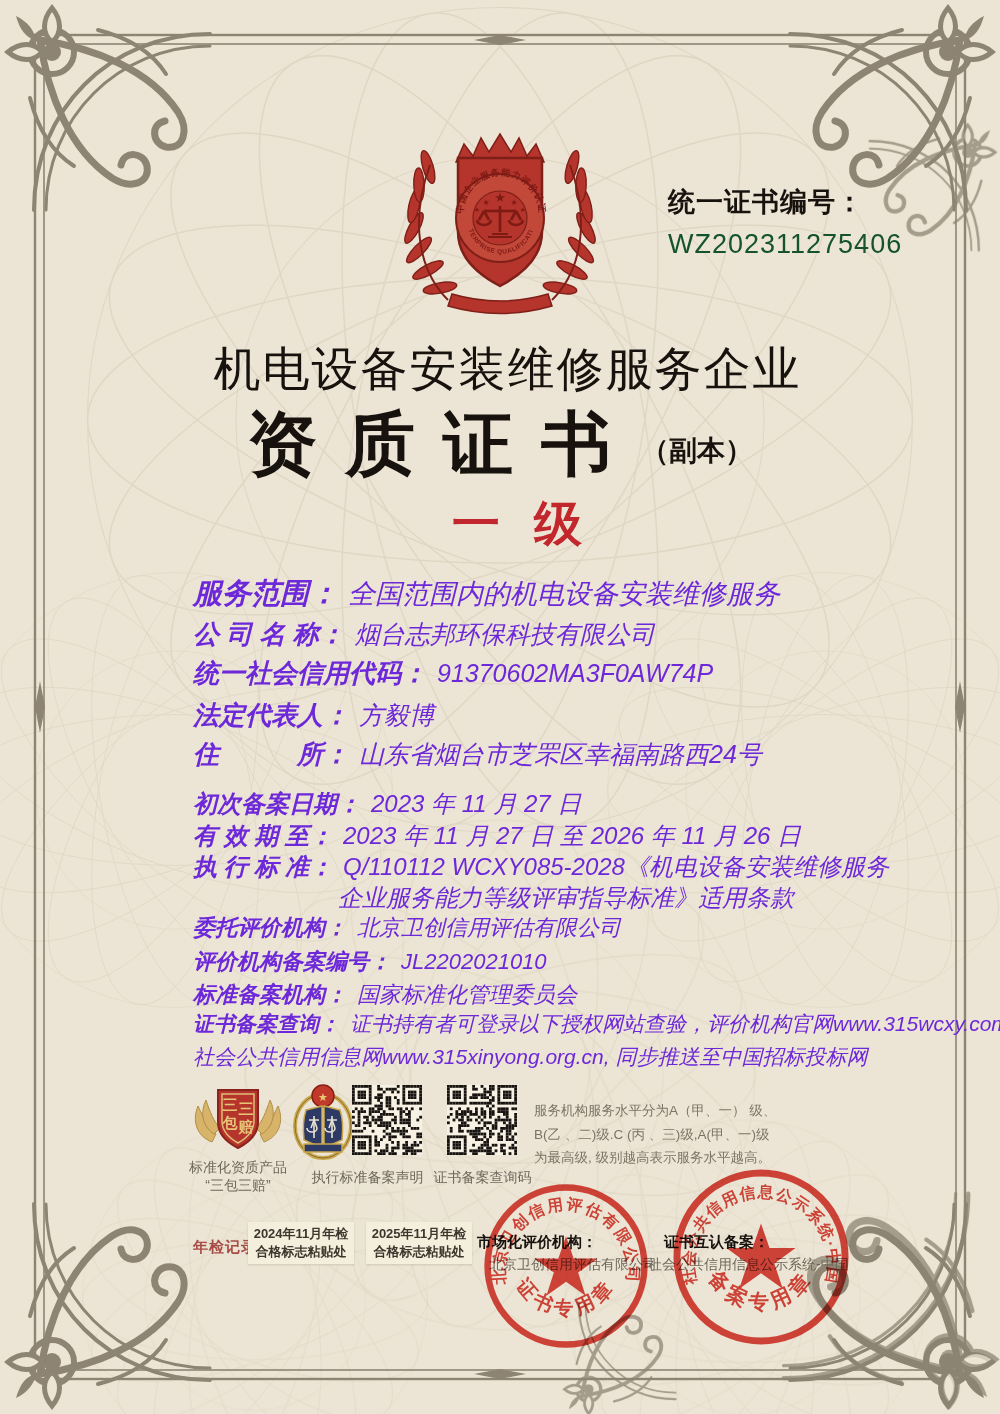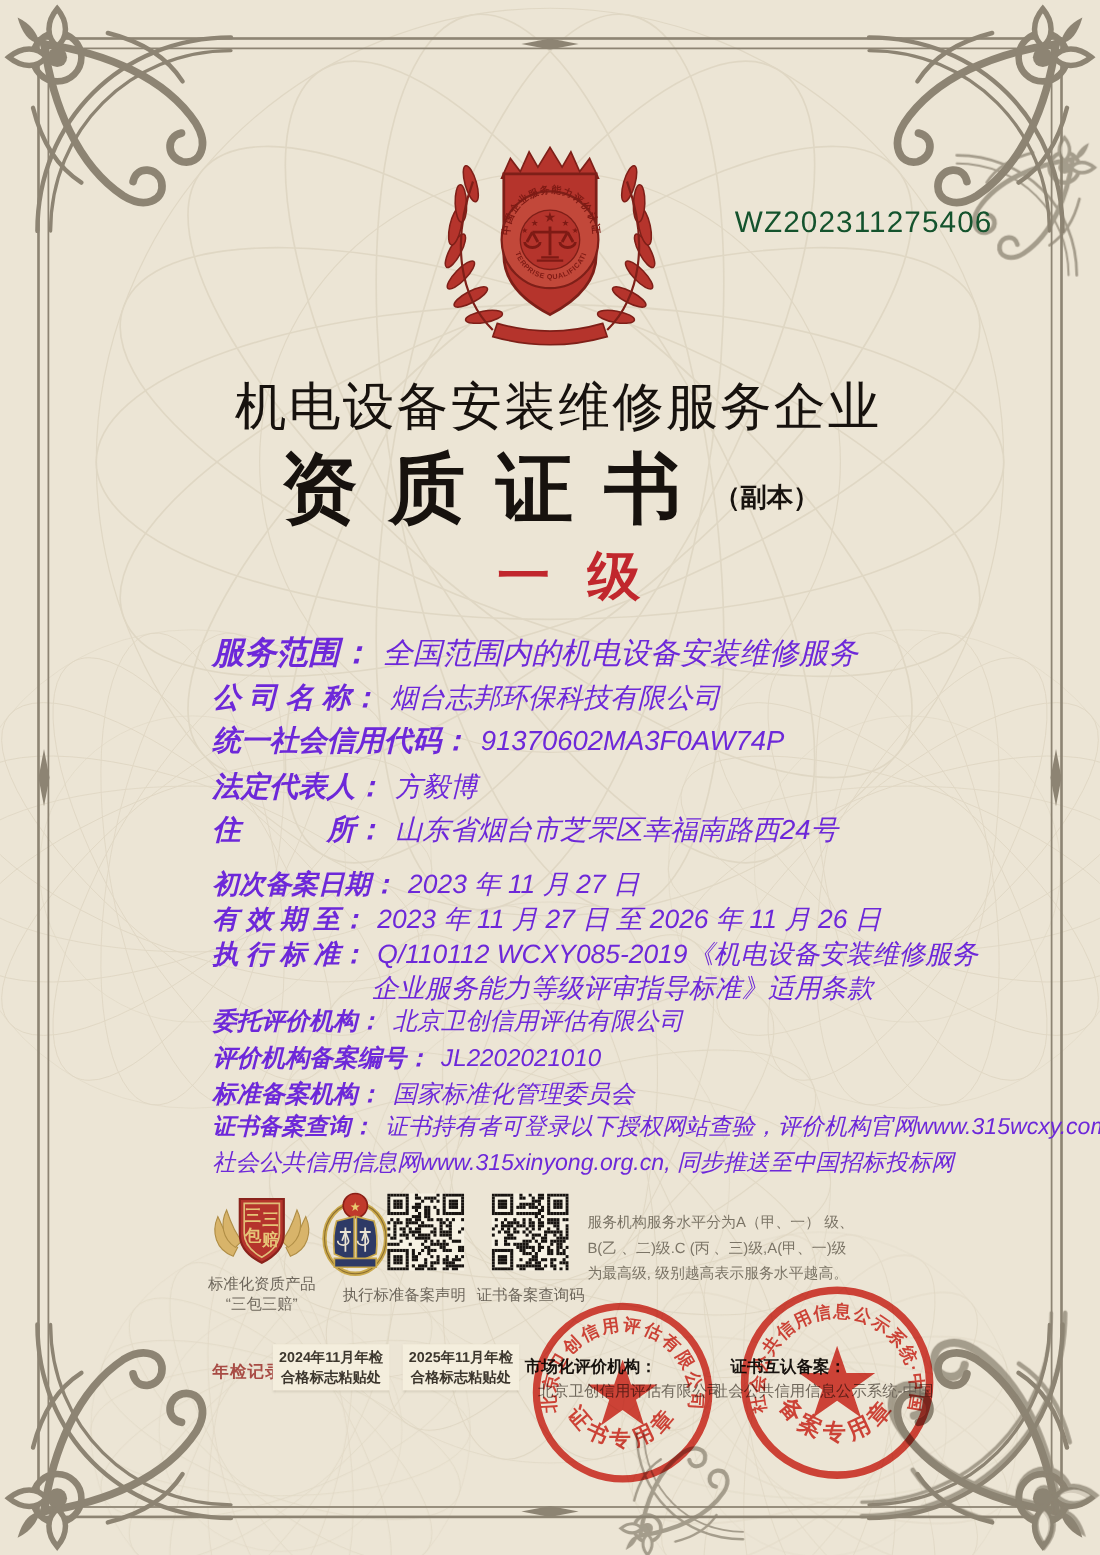--- a/index.html
+++ b/index.html
@@ -11,21 +11,21 @@
   
   .wm{position:absolute;inset:0;pointer-events:none;}
   
   .certno{position:absolute;left:668px;top:182px;line-height:1.55;}
   .certno .lbl{font-size:27px;font-weight:900;color:#17120e;letter-spacing:1px;}
   .certno .val{font-size:27px;color:#14532d;letter-spacing:1px;}
   
   .t1{position:absolute;left:0;right:0;top:338px;text-align:center;font-size:47px;font-weight:400;color:#17120e;letter-spacing:2px;margin-left:15px;}
   .t2row{position:absolute;left:0;right:0;top:398px;text-align:center;white-space:nowrap;}
   .t2{font-size:70px;font-weight:900;color:#17120e;letter-spacing:28px;}
-  .tcopy{font-size:24px;font-weight:700;color:#17120e;position:relative;top:-8px;margin-left:2px;}
+  .tcopy{font-size:28px;font-weight:700;color:#17120e;position:relative;top:-8px;margin-left:2px;}
   .grade{position:absolute;left:0;right:0;top:492px;text-align:center;font-size:48px;font-weight:900;color:#c1272d;letter-spacing:34px;text-indent:34px;padding-left:34px;}
   
   .row{position:absolute;left:193px;white-space:nowrap;color:#6d28d9;font-style:italic;}
   .row .lb{font-weight:900;}
   .row .vl{font-weight:400;}
   .f-xl{font-size:29px;} .f-xl .vl{font-size:27px;}
   .f-lg{font-size:26px;} .f-lg .vl{font-size:25px;}
   .f-md{font-size:24px;} .f-md .vl{font-size:24px;}
   .f-sm{font-size:22px;} .f-sm .vl{font-size:22px;}
   .f-xs{font-size:21px;} .f-xs .vl{font-size:21px;}
@@ -163,37 +163,38 @@
     <g stroke="#7e1a14" stroke-width="2.6" fill="none">
       <line x1="112" y1="96" x2="112" y2="122"></line>
       <line x1="96" y1="101" x2="128" y2="101"></line>
       <path d="M96,101 L91,110 M96,101 L101,110 M89,110 A 7,5 0 0 0 103,110"></path>
       <path d="M128,101 L123,110 M128,101 L133,110 M121,110 A 7,5 0 0 0 135,110"></path>
       <path d="M104,124 L120,124 M100,127 L124,127" stroke-width="2"></path>
     </g>
   </svg>
 
   <div class="certno">
+    <div class="lbl">统一证书编号：</div>
     <div class="val">WZ202311275406</div>
   </div>
 
   <div class="t1">机电设备安装维修服务企业</div>
   <div class="t2row">
     <span class="t2">资质证书</span><span class="tcopy">（副本）</span>
   </div>
   <div class="grade">一级</div>
 
   <div class="row f-xl" style="top:574px;"><span class="lb">服务范围：</span><span class="vl gap">全国范围内的机电设备安装维修服务</span></div>
   <div class="row f-lg" style="top:617px;"><span class="lb">公 司 名 称：</span><span class="vl gap">烟台志邦环保科技有限公司</span></div>
   <div class="row f-lg" style="top:656px;"><span class="lb">统一社会信用代码：</span><span class="vl gap">91370602MA3F0AW74P</span></div>
   <div class="row f-lg" style="top:698px;"><span class="lb">法定代表人：</span><span class="vl gap">方毅博</span></div>
   <div class="row f-lg" style="top:737px;"><span class="lb">住　　　所：</span><span class="vl gap">山东省烟台市芝罘区幸福南路西24号</span></div>
   <div class="row f-md" style="top:788px;"><span class="lb">初次备案日期：</span><span class="vl gap">2023 年 11 月 27 日</span></div>
   <div class="row f-md" style="top:820px;"><span class="lb">有 效 期 至：</span><span class="vl gap">2023 年 11 月 27 日 至 2026 年 11 月 26 日</span></div>
-  <div class="row f-md" style="top:851px;"><span class="lb">执 行 标 准：</span><span class="vl gap">Q/110112 WCXY085-2019《机电设备安装维修服务</span></div>
+  <div class="row f-md" style="top:851px;"><span class="lb">执 行 标 准：</span><span class="vl gap">Q/110112 WCXY085-2028《机电设备安装维修服务</span></div>
   <div class="row f-md" style="top:882px;left:338px;"><span class="vl">企业服务能力等级评审指导标准》适用条款</span></div>
   <div class="row f-sm" style="top:913px;"><span class="lb">委托评价机构：</span><span class="vl gap">北京卫创信用评估有限公司</span></div>
   <div class="row f-sm" style="top:947px;"><span class="lb">评价机构备案编号：</span><span class="vl gap">JL2202021010</span></div>
   <div class="row f-sm" style="top:980px;"><span class="lb">标准备案机构：</span><span class="vl gap">国家标准化管理委员会</span></div>
   <div class="row f-xs" style="top:1010px;"><span class="lb">证书备案查询：</span><span class="vl gap">证书持有者可登录以下授权网站查验，评价机构官网www.315wcxy.com，</span></div>
   <div class="row f-xs" style="top:1043px;"><span class="vl">社会公共信用信息网www.315xinyong.org.cn, 同步推送至中国招标投标网</span></div>
 
   <svg class="abs" style="left:192px;top:1084px;" width="92" height="76" viewBox="0 0 92 76">
     <g fill="#d8b46a" stroke="#b08e46" stroke-width="1">
       <path d="M20,58 C4,52 0,36 6,22 C12,34 14,44 24,50 Z"></path>

